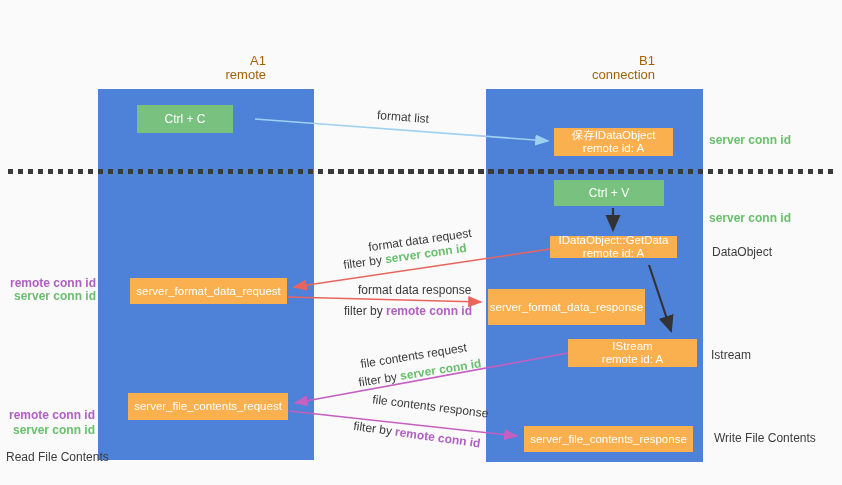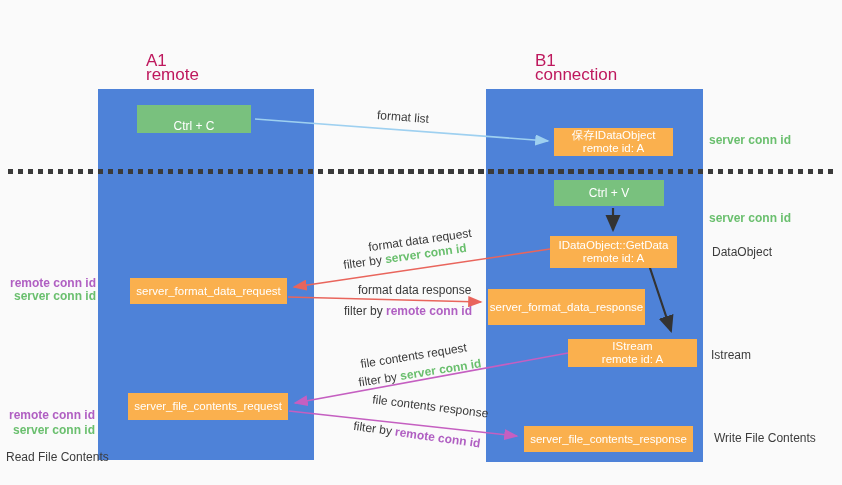--- a/index.html
+++ b/index.html
@@ -3,37 +3,37 @@
 <meta charset="utf-8">
 <style>
   html,body{margin:0;padding:0;}
   .canvas{
     position:relative;width:842px;height:485px;overflow:hidden;
     background:#fafafa;color:#3c3c3c;
     font-family:"Liberation Sans","DejaVu Sans",sans-serif;
   }
   .abs{position:absolute;}
   .title{left:320px;top:7px;width:200px;text-align:center;font-size:16px;line-height:21px;color:#3a3a3a;}
-  .colhead{width:120px;text-align:left;font-size:17px;line-height:14px;color:#be185d;}
+  .colhead{width:120px;text-align:right;font-size:13px;line-height:14px;color:#a16207;}
   #colhead-left{left:146px;top:54px;}
   #colhead-right{left:535px;top:54px;}
   .lifeline{background:#4e82d8;}
   #lifeline-left{left:98px;top:89px;width:216px;height:371px;}
   #lifeline-right{left:486px;top:89px;width:217px;height:373px;}
   .dotted{left:8px;top:169px;width:826px;height:5px;
     background:repeating-linear-gradient(90deg,#3a3a3a 0 5.5px,transparent 5.5px 10px);}
   .node{color:#fff;display:flex;flex-direction:column;align-items:center;justify-content:center;
         text-align:center;font-size:12px;line-height:13px;}
   .green-box{background:#79c17e;}
   .orange-box{background:#fab04e;}
   .small{font-size:11.5px;}
-  #box-ctrl-c{left:137px;top:105px;width:114px;height:28px;justify-content:flex-end;}
+  #box-ctrl-c{left:137px;top:105px;width:96px;height:28px;}
   #box-save-ido{left:554px;top:128px;width:119px;height:28px;}
   #box-ctrl-v{left:554px;top:180px;width:110px;height:26px;}
-  #box-getdata{left:550px;top:236px;width:127px;height:32px;}
+  #box-getdata{left:550px;top:236px;width:127px;height:22px;}
   #box-fmt-req{left:130px;top:278px;width:157px;height:26px;}
   #box-fmt-resp{left:488px;top:289px;width:157px;height:36px;}
   #box-istream{left:568px;top:339px;width:129px;height:28px;}
   #box-file-req{left:128px;top:393px;width:160px;height:27px;}
   #box-file-resp{left:524px;top:426px;width:169px;height:26px;}
   .side{font-size:12px;white-space:nowrap;}
   .green-t{color:#6abf6e;font-weight:bold;}
   .purple-t{color:#b05fc2;font-weight:bold;}
   #lbl-sc-top{left:709px;top:133px;}
   #lbl-sc-mid{left:709px;top:211px;}

